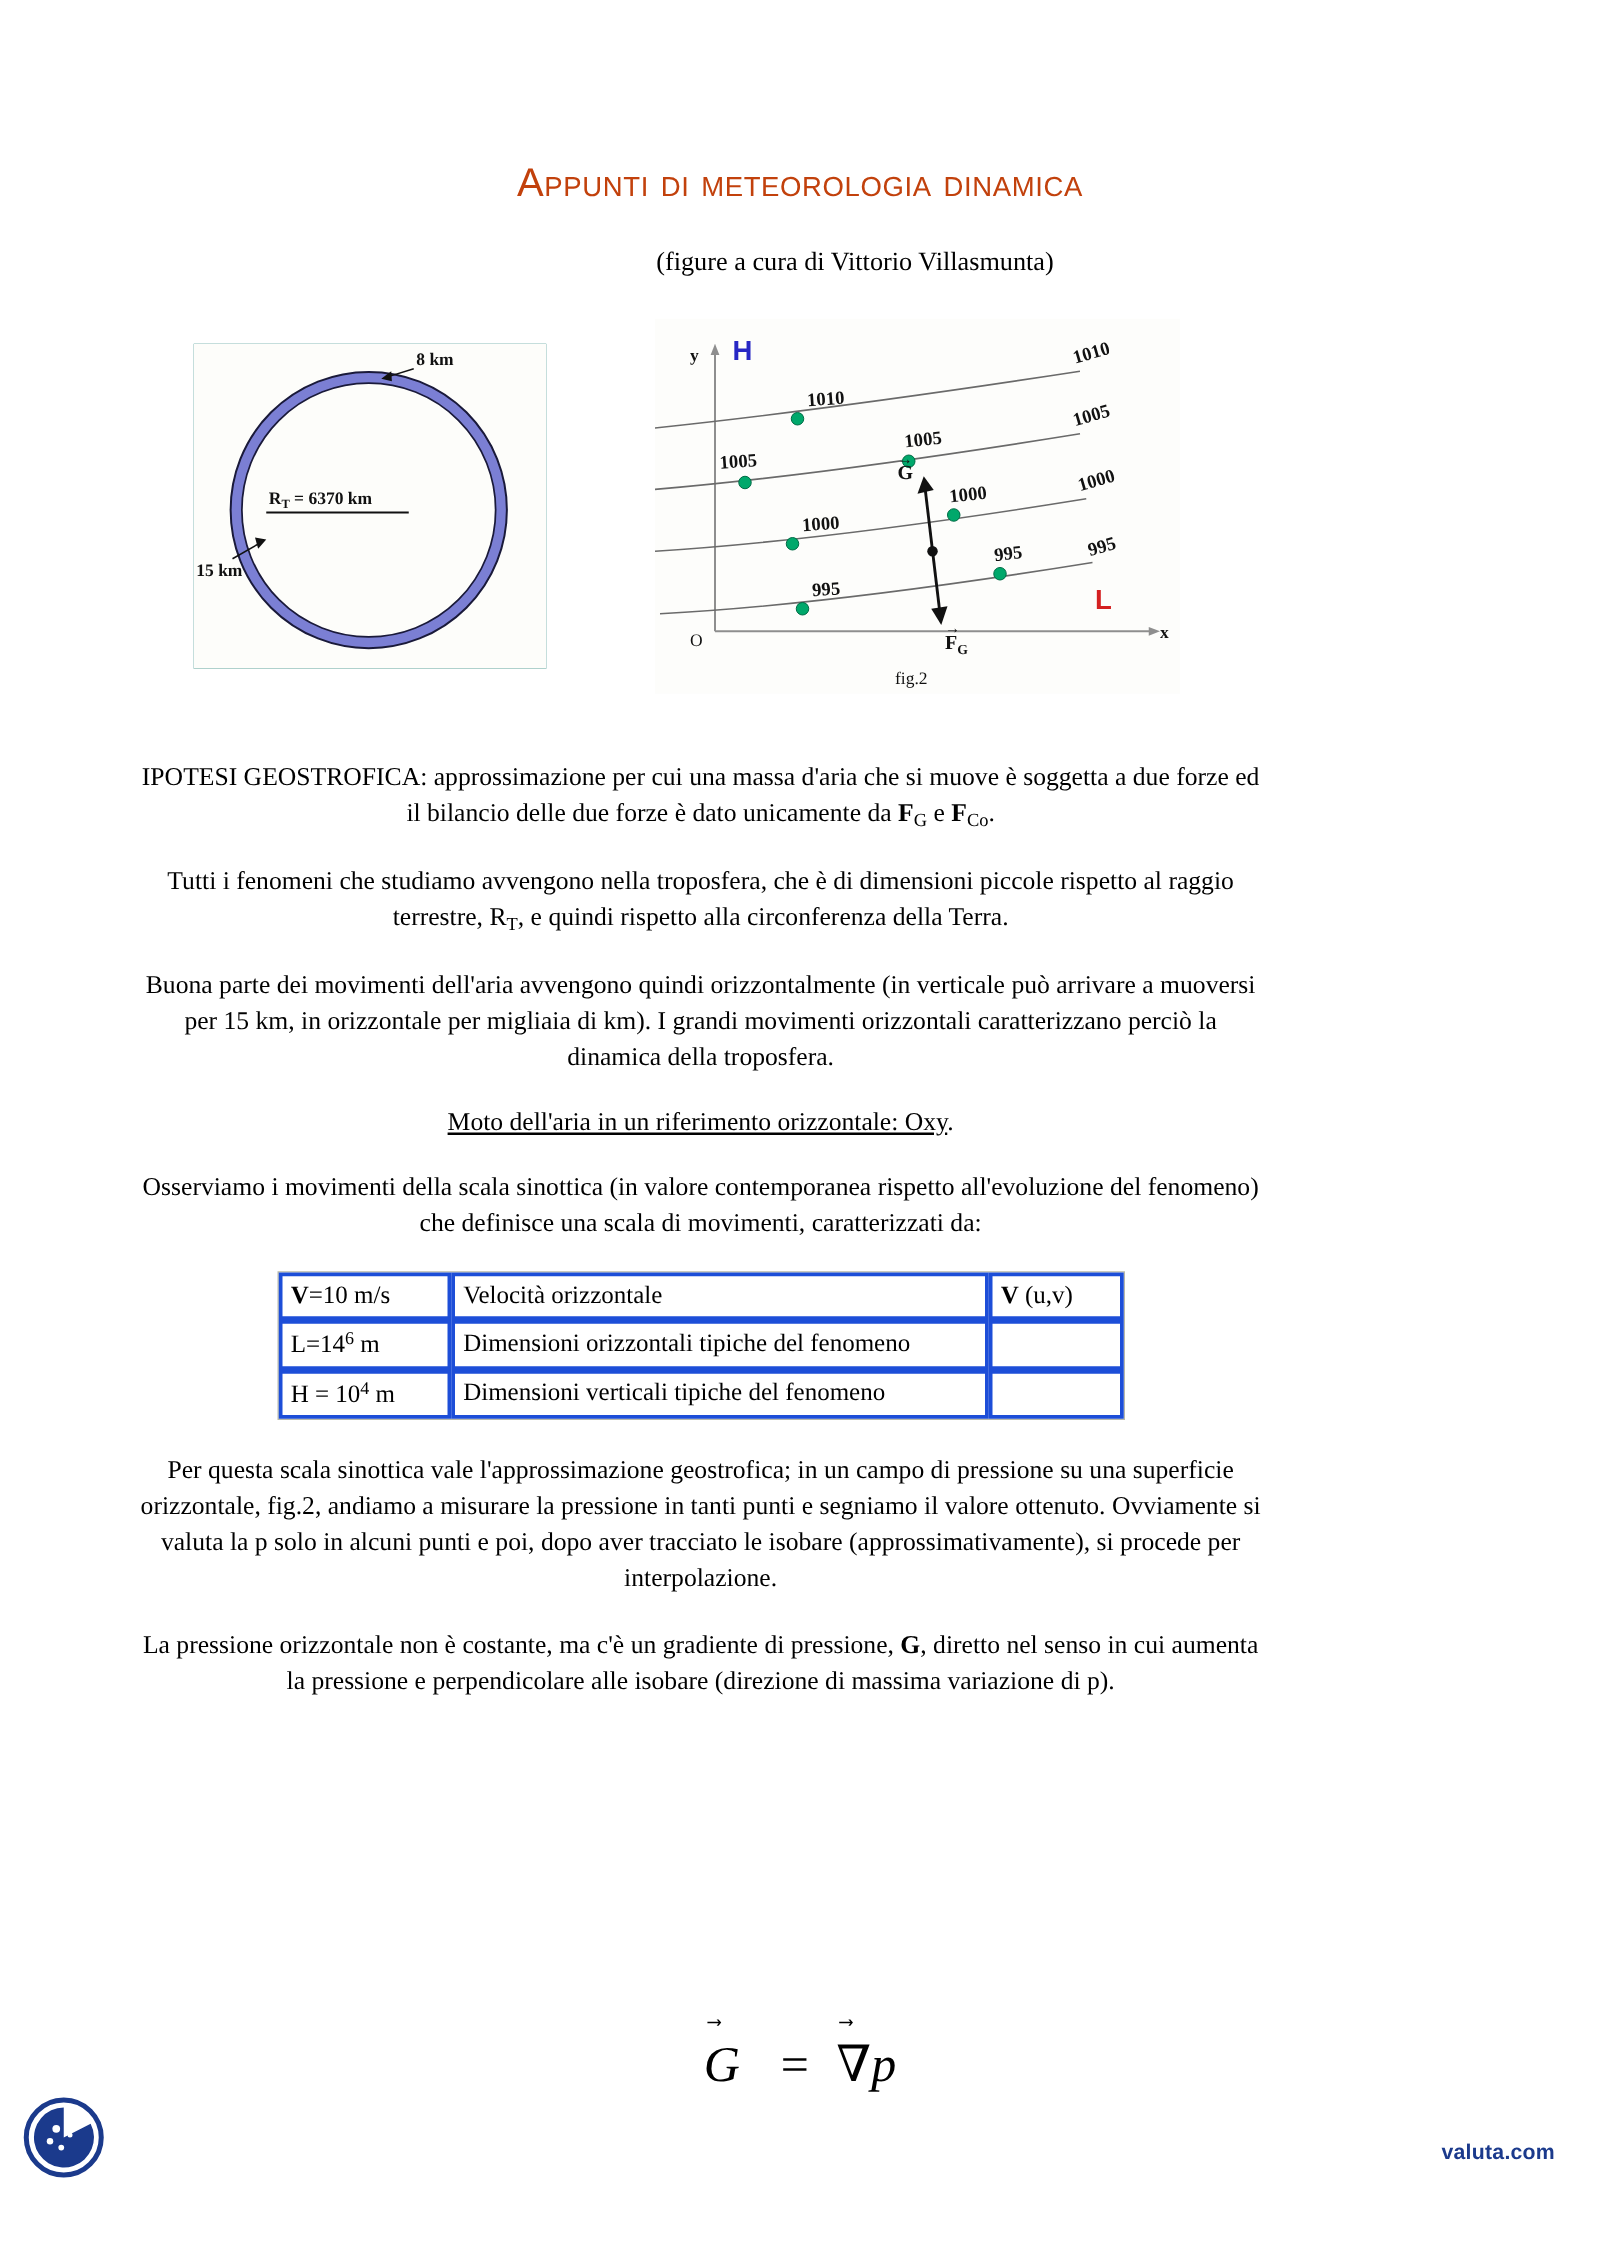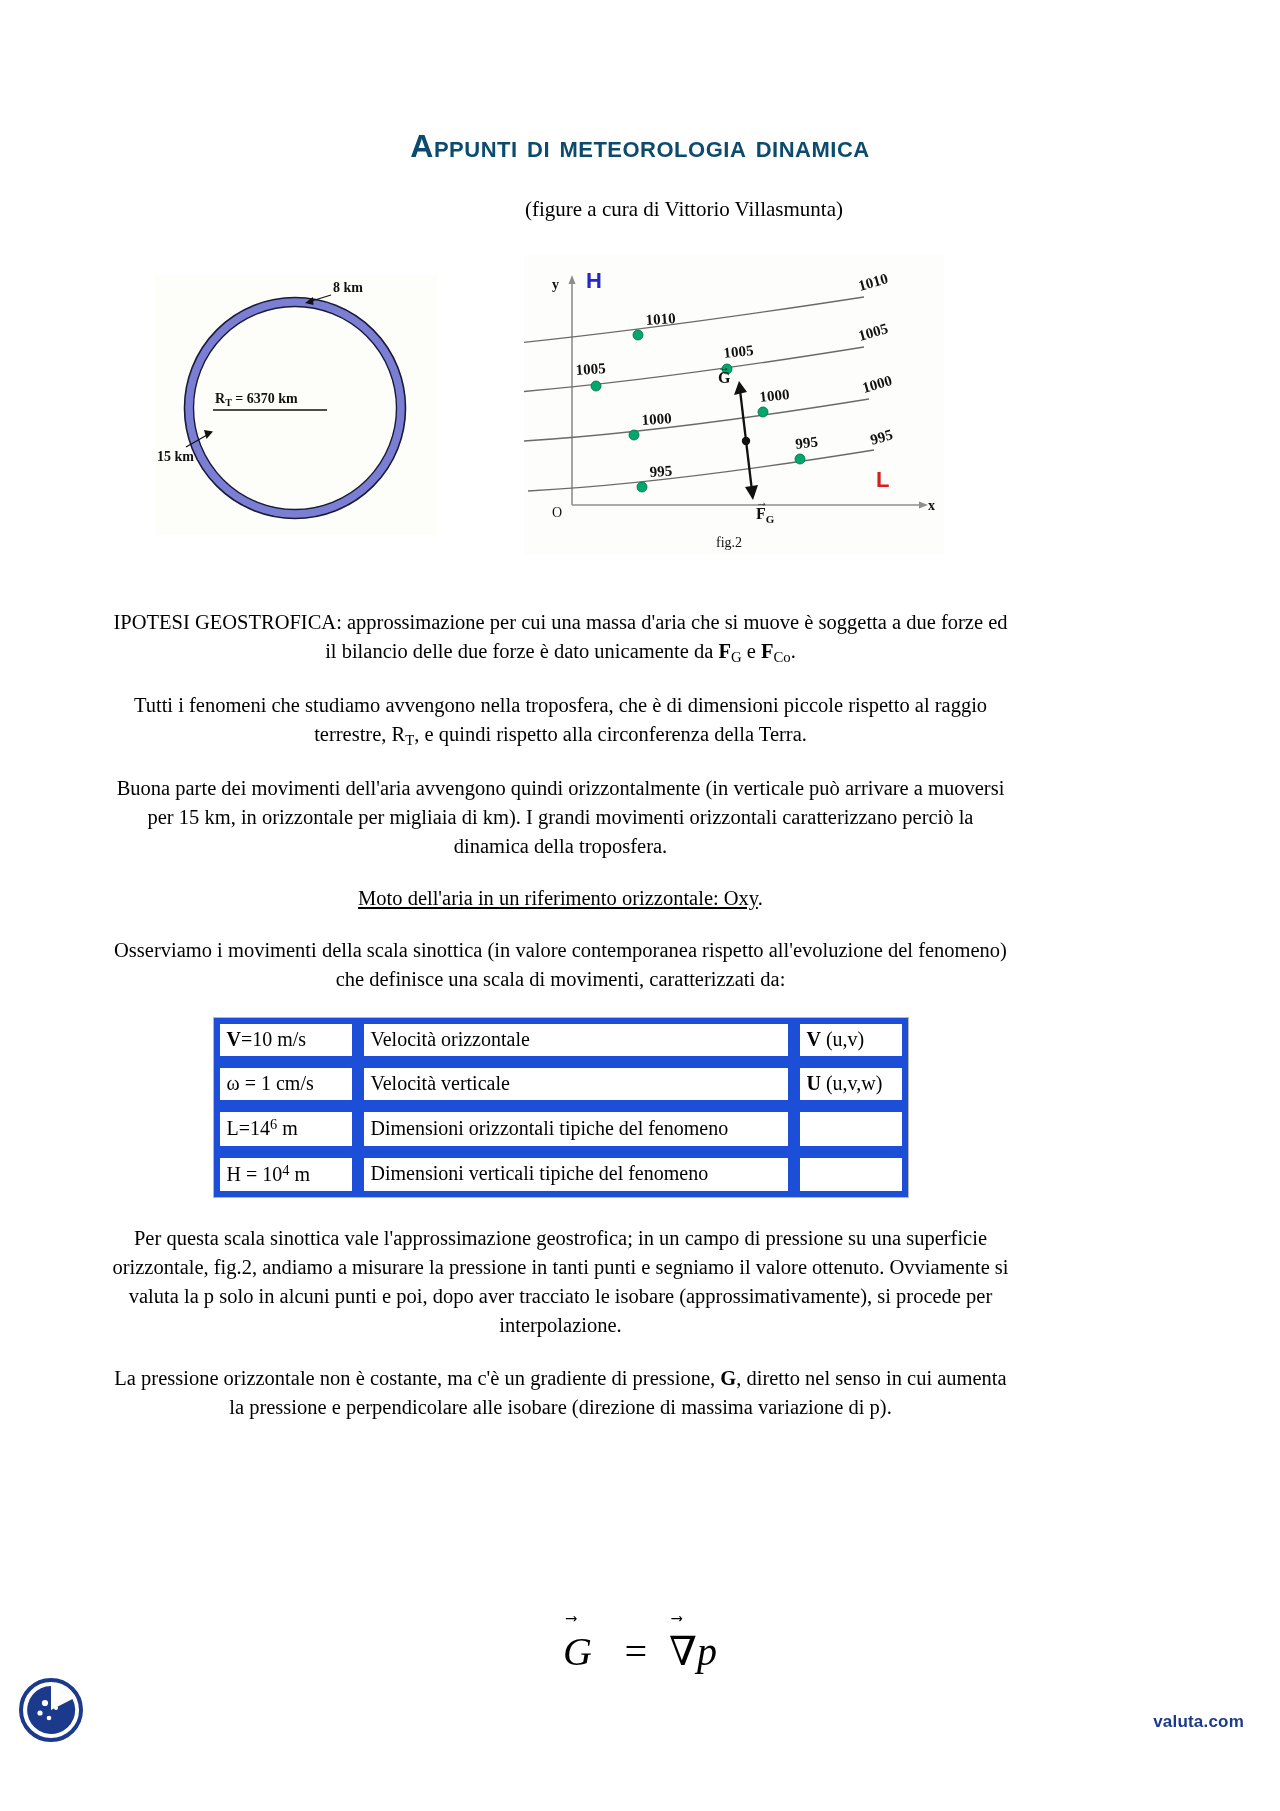--- a/index.html
+++ b/index.html
@@ -23,23 +23,23 @@
     background: #ffffff;
   }
 
   
   .doc-title {
     position: absolute;
     left: 0;
     top: 128px;
     width: 1280px;
     text-align: center;
-    color: #0c4a6e;
+    color: #c2410c;
     font-family: "Liberation Sans", "DejaVu Sans", sans-serif;
-    font-weight: bold;
+    font-weight: normal;
     font-size: 32px;
     font-variant: small-caps;
     letter-spacing: 0.5px;
   }
   .doc-subtitle {
     position: absolute;
     left: 0;
     top: 197px;
     width: 1280px;
     text-align: center;
@@ -109,21 +109,21 @@
     justify-content: center;
   }
   table.scale-table {
     border-collapse: separate;
     border-spacing: 0;
     font-size: 20px;
     background: #ffffff;
     border: 1px solid #b9b9a8;
   }
   table.scale-table td {
-    border: 6px solid #1d4ed8;
+    border: 3px solid #1d4ed8;
     padding: 3px 7px 4px 7px;
     vertical-align: middle;
     white-space: nowrap;
     line-height: 1.25;
   }
   td.c1 { width: 118px; }
   td.c2 { width: 410px; }
   td.c3 { width: 88px; }
 
   
@@ -287,25 +287,20 @@
 
     <p class="para">Osserviamo i movimenti della scala sinottica (in valore contemporanea rispetto all'evoluzione del fenomeno) che definisce una scala di movimenti, caratterizzati da:</p>
 
     <div class="table-wrap">
       <table class="scale-table">
         <tbody>
           <tr>
             <td class="c1"><b>V</b><span>=10 m/s</span></td>
             <td class="c2">Velocità orizzontale</td>
             <td class="c3"><b>V</b><span> (u,v)</span></td>
-          </tr>
-          <tr>
-            <td class="c1"><b></b><span>ω = 1 cm/s</span></td>
-            <td class="c2">Velocità verticale</td>
-            <td class="c3"><b>U</b><span> (u,v,w)</span></td>
           </tr>
           <tr>
             <td class="c1"><span>L=14</span><sup>6</sup><span> m</span></td>
             <td class="c2">Dimensioni orizzontali tipiche del fenomeno</td>
             <td class="c3"><span></span></td>
           </tr>
           <tr>
             <td class="c1"><span>H = 10</span><sup>4</sup><span> m</span></td>
             <td class="c2">Dimensioni verticali tipiche del fenomeno</td>
             <td class="c3"><span></span></td>

